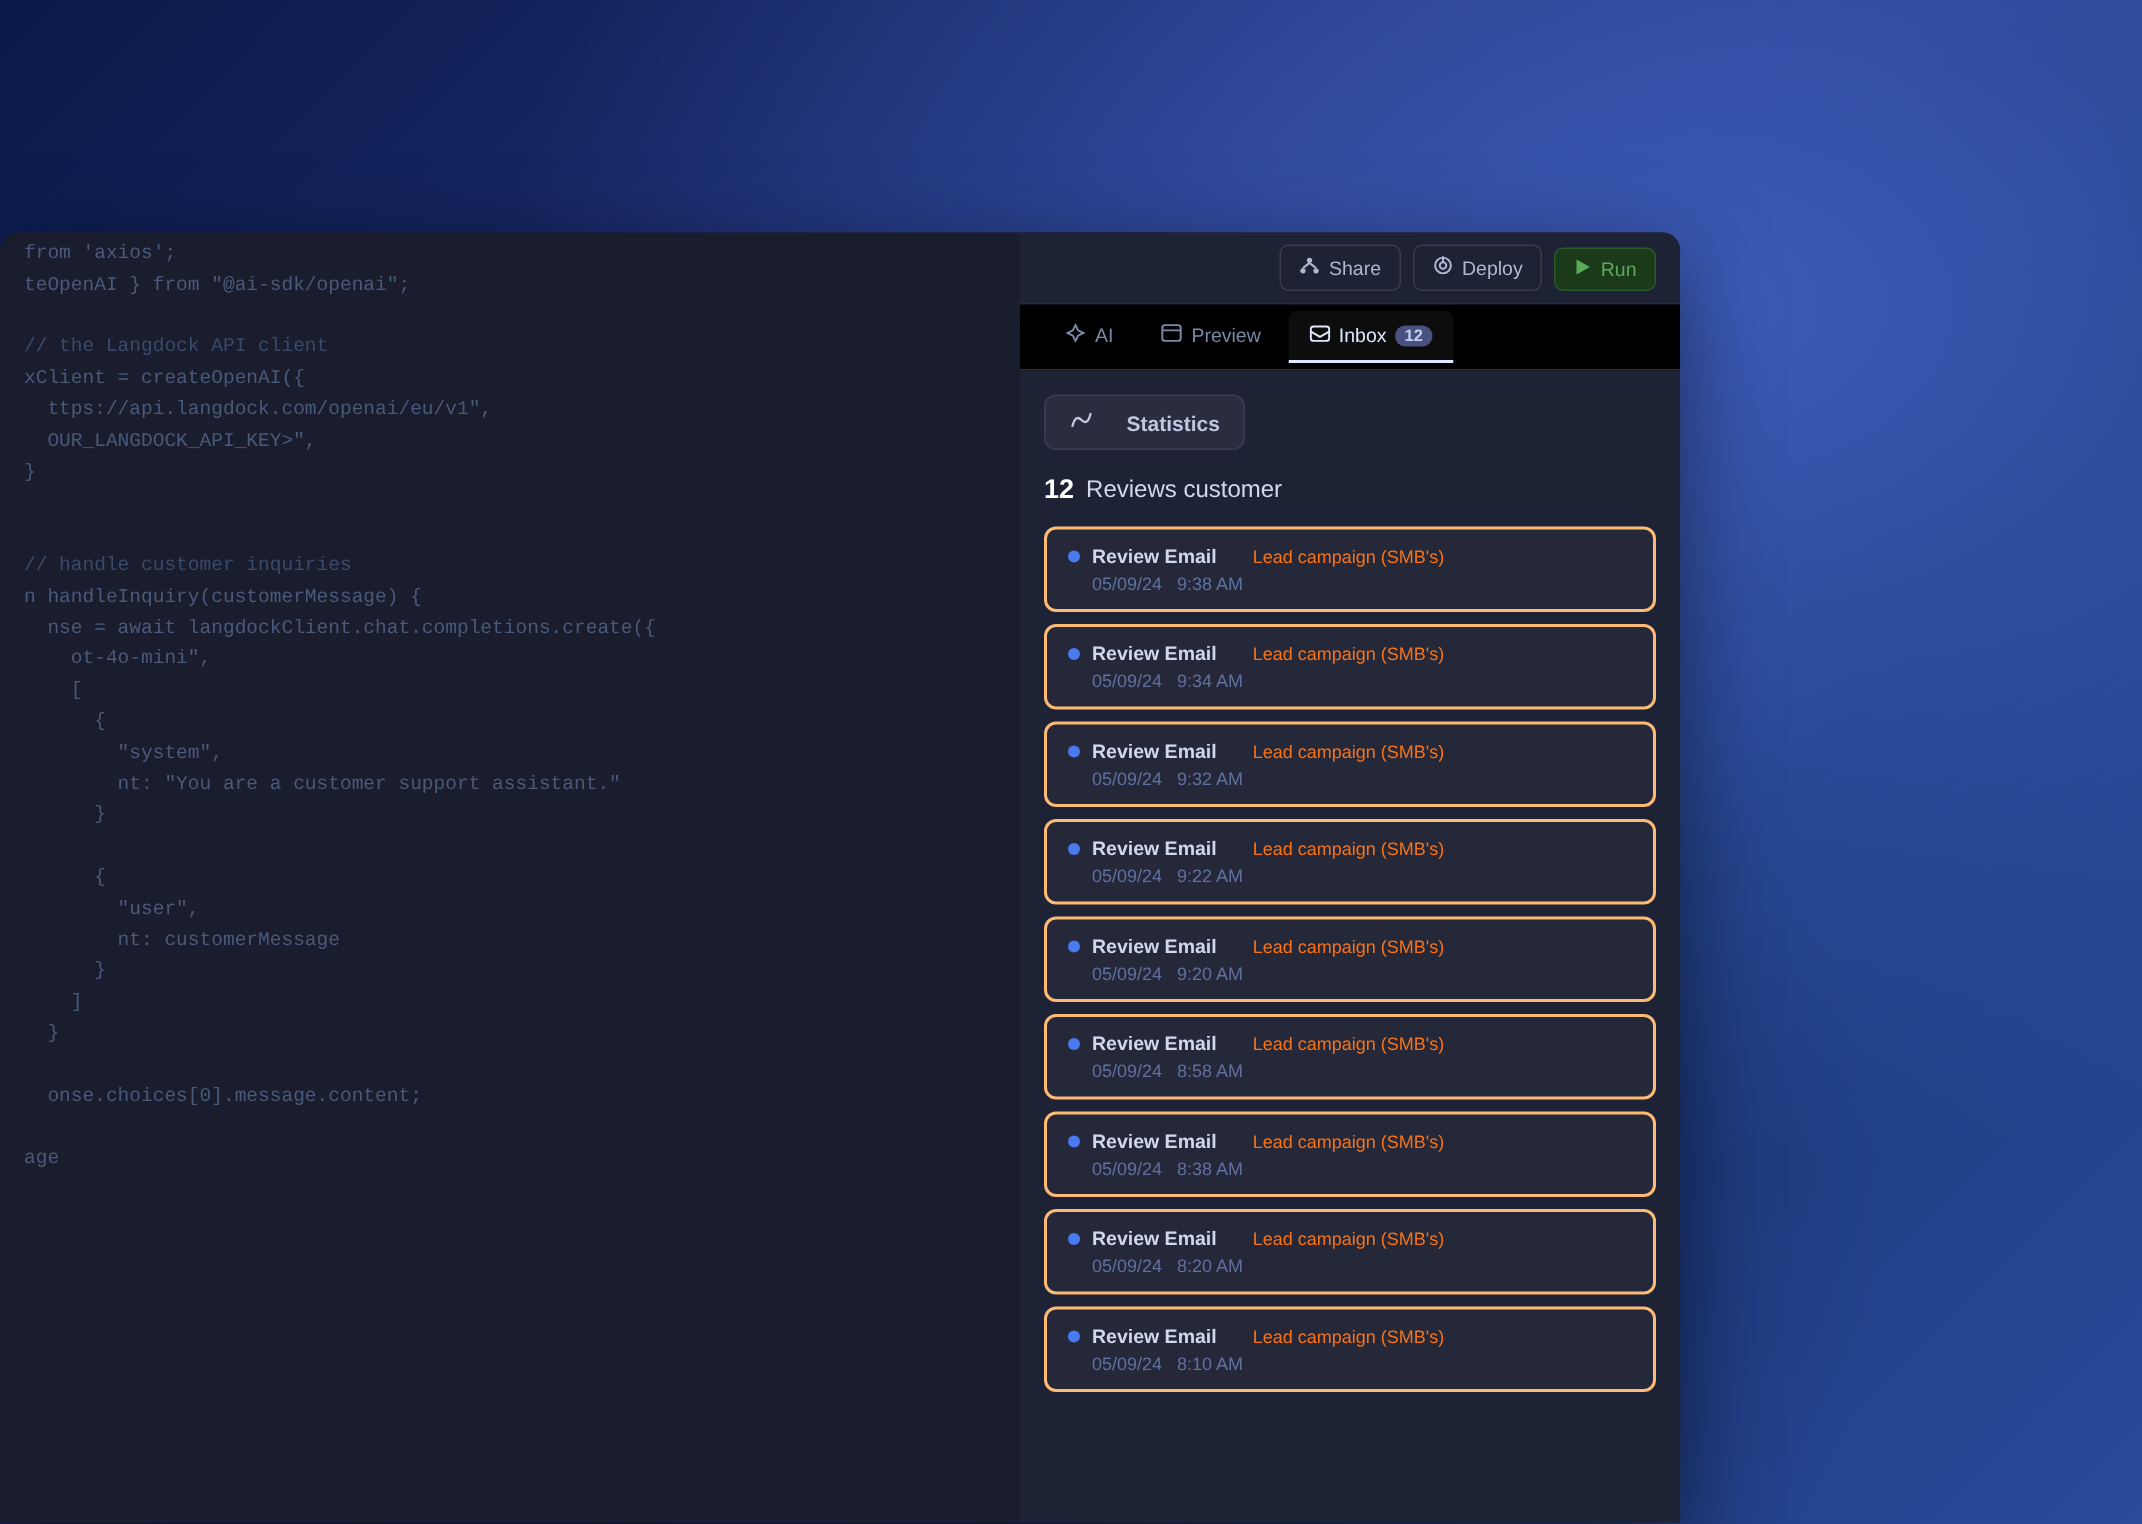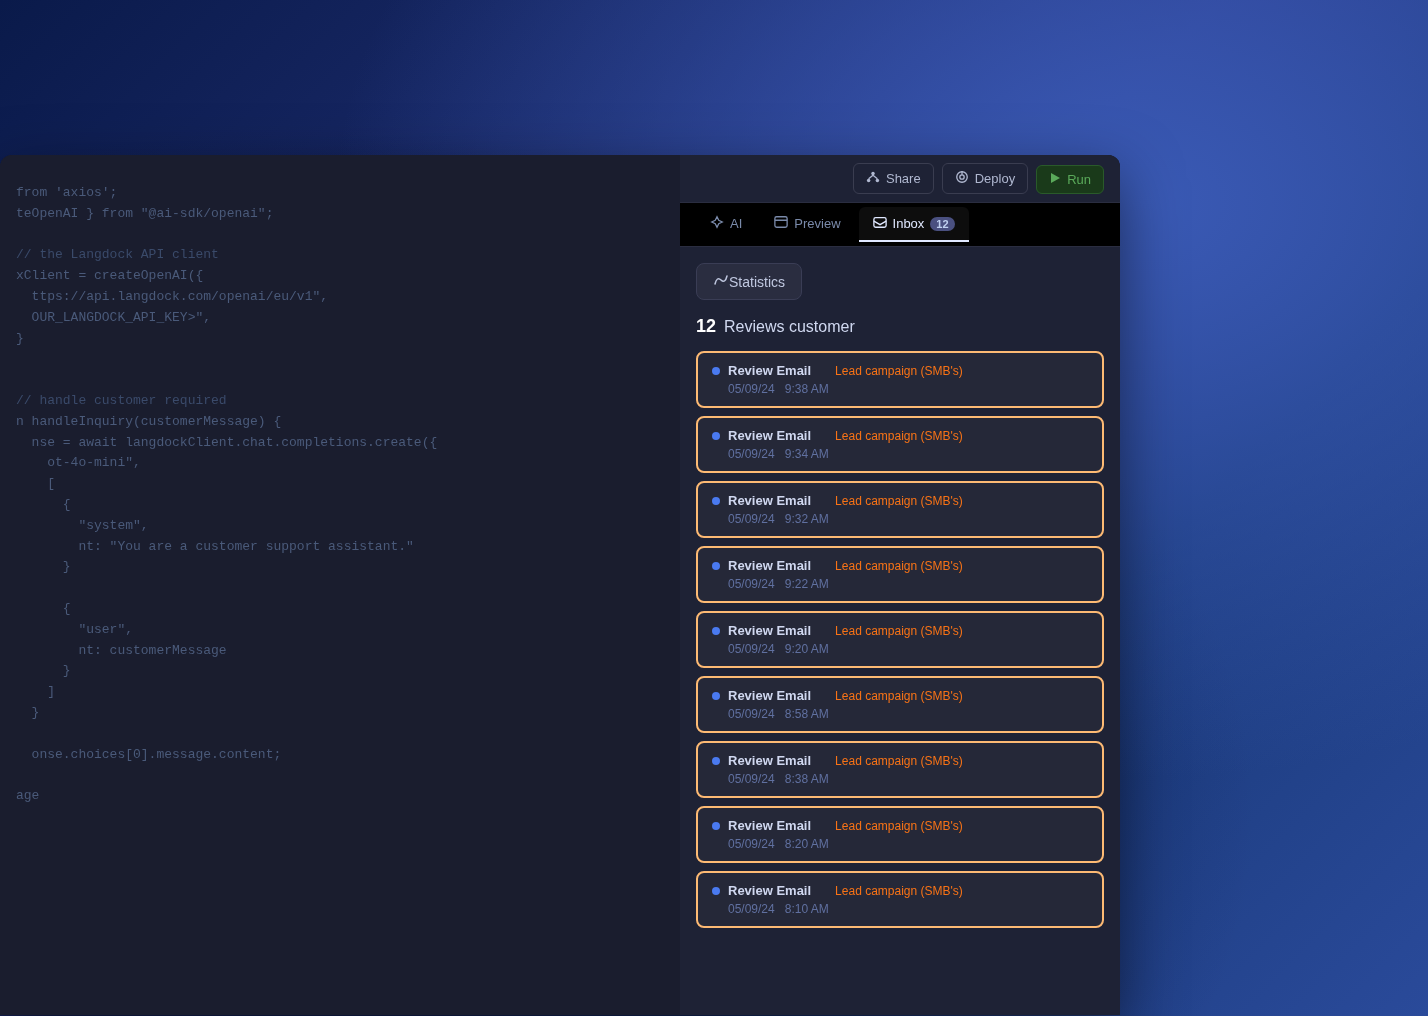--- a/index.html
+++ b/index.html
@@ -36,21 +36,21 @@
     }
 
     
     .code-area {
       position: absolute;
       left: 0;
       top: 0;
       width: 680px;
       height: 100%;
       background: #1a1d2e;
-      padding: 28px 16px;
+      padding: 4px 16px;
       overflow: hidden;
     }
 
     .code-text {
       font-family: 'Courier New', monospace;
       font-size: 13px;
       line-height: 1.6;
       color: #4a5a7a;
       white-space: pre;
     }
@@ -156,28 +156,28 @@
     }
     .panel-content::-webkit-scrollbar-thumb {
       background: #3a3d50;
       border-radius: 3px;
     }
 
     
     .stats-btn {
       display: inline-flex;
       align-items: center;
-      gap: 0;
+      gap: 22px;
       padding: 8px 16px;
       background: #2a2d40;
       border: 1px solid #3a3d55;
       border-radius: 8px;
       color: #c0c8e0;
       font-size: 14px;
-      font-weight: 400;
+      font-weight: 700;
       cursor: pointer;
       margin-bottom: 16px;
       justify-content: space-between;
     }
 
     
     .reviews-header {
       display: flex;
       align-items: center;
       gap: 8px;
@@ -246,21 +246,21 @@
     <div class="code-text">from 'axios';
 teOpenAI } from "@ai-sdk/openai";
 
 <span style="color:#3a4a6a">// the Langdock API client</span>
 xClient = createOpenAI({
   ttps://api.langdock.com/openai/eu/v1",
   OUR_LANGDOCK_API_KEY&gt;",
 }
 
 
-<span style="color:#3a4a6a">// handle customer required</span>
+<span style="color:#3a4a6a">// handle customer inquiries</span>
 n handleInquiry(customerMessage) {
   nse = await langdockClient.chat.completions.create({
     ot-4o-mini",
     [
       {
         "system",
         nt: "You are a customer support assistant."
       }
 
       {

